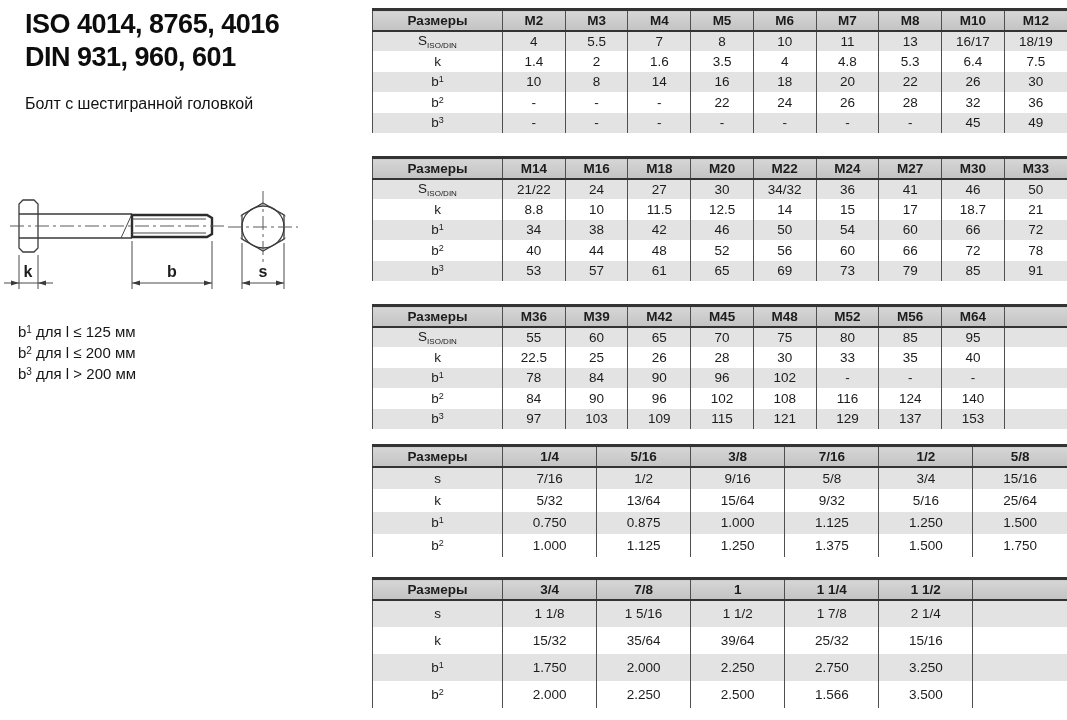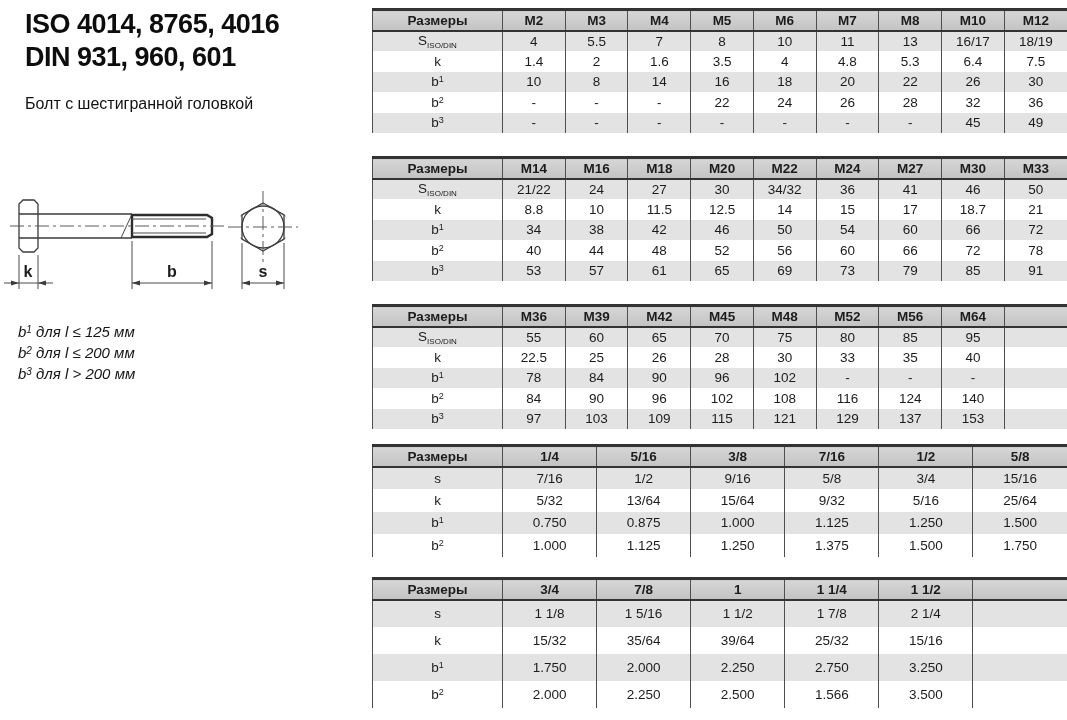--- a/index.html
+++ b/index.html
@@ -16,21 +16,21 @@
     background:#ffffff;
     font-family:"Liberation Sans","DejaVu Sans",sans-serif;
     color:var(--text-color);
     overflow:hidden;
   }
   
   .left-panel{position:absolute;left:0;top:0;width:372px;height:720px;}
   .title-block{position:absolute;left:25px;top:8px;font-weight:bold;font-size:27px;line-height:33px;letter-spacing:-0.5px;color:#0d0d0d;}
   .subtitle-block{position:absolute;left:25px;top:90px;font-size:16px;line-height:28px;color:#111111;}
   .drawing{position:absolute;left:0;top:183px;}
-  .notes{position:absolute;left:18px;top:320px;font-size:15px;line-height:19px;color:#161616;font-style:italic;}
+  .notes{position:absolute;left:18px;top:320px;font-size:15px;line-height:19px;color:#161616;}
   .notes sup{font-size:10px;vertical-align:4px;}
   
   table.tbl{
     position:absolute;left:372px;width:695px;
     border-collapse:collapse;table-layout:fixed;
     font-size:13.5px;color:var(--text-color);
     border-top:3px solid var(--border-dark);
   }
   table.tbl th,table.tbl td{
     border-left:1px solid var(--border-thin);

